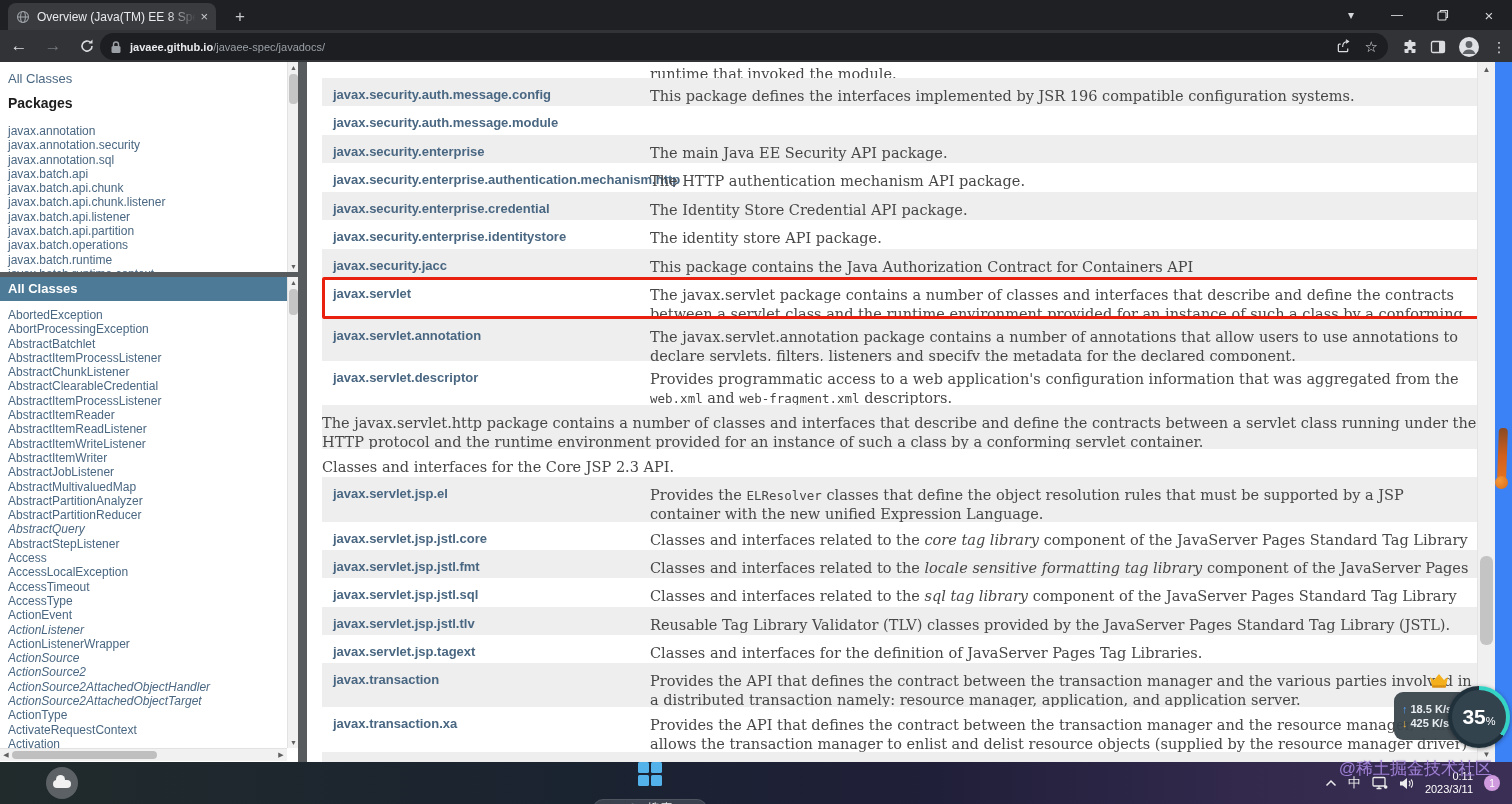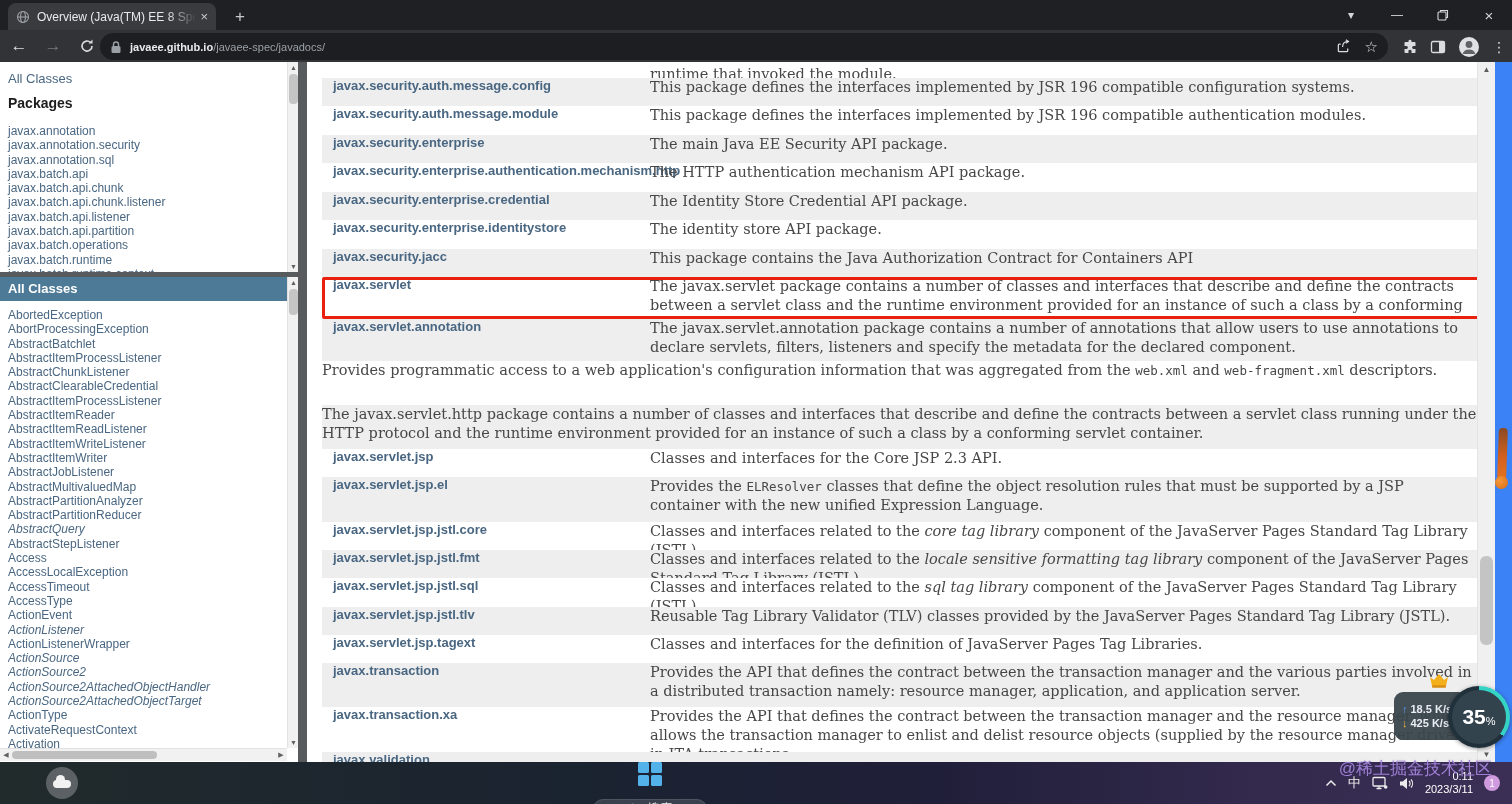--- a/index.html
+++ b/index.html
@@ -59,21 +59,21 @@
   .hsb{position:absolute;left:0;top:471px;width:287px;height:12px;background:#f1f1f1;border-top:1px solid #e2e2e2;}
   .hsb .arr{position:absolute;top:0;width:12px;height:12px;color:#606060;font-size:7px;line-height:12px;text-align:center;}
   .hsb .thumb{position:absolute;top:2px;left:12px;width:145px;height:8px;background:#bfbfbf;border-radius:4px;}
 
   
   .main{position:absolute;left:307px;top:0;width:1188px;height:700px;background:#fff;overflow:hidden;}
   .ptable{position:absolute;left:15px;top:0;width:1165px;}
   .prow{display:flex;overflow:hidden;box-sizing:border-box;}
   .prow.alt{background:#eeeeef;}
   .prow.hl{outline:3px solid #e9200e;outline-offset:-3px;border-radius:2px;}
-  .prow>*{padding-top:0;box-sizing:border-box;}
+  .prow>*{padding-top:9px;box-sizing:border-box;}
   .prow.clip-top>*{padding-top:3px;}
   .pname{width:328px;flex:0 0 328px;padding-left:11px;font-size:13px;font-weight:bold;
          color:#4a6782;text-decoration:none;}
   .pdesc{flex:1;font-family:"DejaVu Serif",serif;font-size:14.5px;line-height:19px;color:#474747;padding-right:10px;}
   .pdesc .code{font-family:"DejaVu Sans Mono",monospace;font-size:12.5px;}
   .pdesc .em{font-style:italic;}
 
   
   .main-sb{position:absolute;right:0;top:0;width:17px;height:700px;background:#f0f0f0;border-left:1px solid #e4e4e4;}
   .main-sb .arr{position:absolute;left:0;width:17px;height:15px;color:#5c5c5c;font-size:8px;line-height:15px;text-align:center;}
@@ -308,21 +308,21 @@
     <div class="main">
       <div class="ptable">
           <div class="prow clip-top" style="height: 16px;">
             <a class="pname"></a>
             <div class="pdesc"><span>runtime that invoked the module.</span></div>
           </div>
           <div class="prow alt" style="height: 28px;">
             <a class="pname">javax.security.auth.message.config</a>
             <div class="pdesc"><span>This package defines the interfaces implemented by JSR 196 compatible configuration systems.</span></div>
           </div>
-          <div class="prow" style="height: 29px;">
+          <div class="prow" style="height: 29px; flex-direction: column;">
             <a class="pname">javax.security.auth.message.module</a>
             <div class="pdesc"><span>This package defines the interfaces implemented by JSR 196 compatible authentication modules.</span></div>
           </div>
           <div class="prow alt" style="height: 28px;">
             <a class="pname">javax.security.enterprise</a>
             <div class="pdesc"><span>The main Java EE Security API package.</span></div>
           </div>
           <div class="prow" style="height: 29px;">
             <a class="pname">javax.security.enterprise.authentication.mechanism.http</a>
             <div class="pdesc"><span>The HTTP authentication mechanism API package.</span></div>
@@ -341,27 +341,27 @@
           </div>
           <div class="prow hl" style="height: 42px;">
             <a class="pname">javax.servlet</a>
             <div class="pdesc"><span>The javax.servlet package contains a number of classes and interfaces that describe and define the contracts between a servlet class and the runtime environment provided for an instance of such a class by a conforming servlet container.</span></div>
           </div>
           <div class="prow alt" style="height: 42px;">
             <a class="pname">javax.servlet.annotation</a>
             <div class="pdesc"><span>The javax.servlet.annotation package contains a number of annotations that allow users to use annotations to declare servlets, filters, listeners and specify the metadata for the declared component.</span></div>
           </div>
           <div class="prow" style="height: 44px;">
+            <a class="pname">javax.servlet.descriptor</a>
             <div class="pdesc"><span>Provides programmatic access to a web application's configuration information that was aggregated from the </span><span class="code">web.xml</span><span> and </span><span class="code">web-fragment.xml</span><span> descriptors.</span></div>
           </div>
           <div class="prow alt" style="height: 44px;">
             <div class="pdesc"><span>The javax.servlet.http package contains a number of classes and interfaces that describe and define the contracts between a servlet class running under the HTTP protocol and the runtime environment provided for an instance of such a class by a conforming servlet container.</span></div>
           </div>
           <div class="prow" style="height: 28px;">
-            <a class="pname">javax.servlet.jsp</a>
             <div class="pdesc"><span>Classes and interfaces for the Core JSP 2.3 API.</span></div>
           </div>
           <div class="prow alt" style="height: 45px;">
             <a class="pname">javax.servlet.jsp.el</a>
             <div class="pdesc"><span>Provides the </span><span class="code">ELResolver</span><span> classes that define the object resolution rules that must be supported by a JSP container with the new unified Expression Language.</span></div>
           </div>
           <div class="prow" style="height: 28px;">
             <a class="pname">javax.servlet.jsp.jstl.core</a>
             <div class="pdesc"><span>Classes and interfaces related to the </span><span class="em">core tag library</span><span> component of the JavaServer Pages Standard Tag Library (JSTL).</span></div>
           </div>

